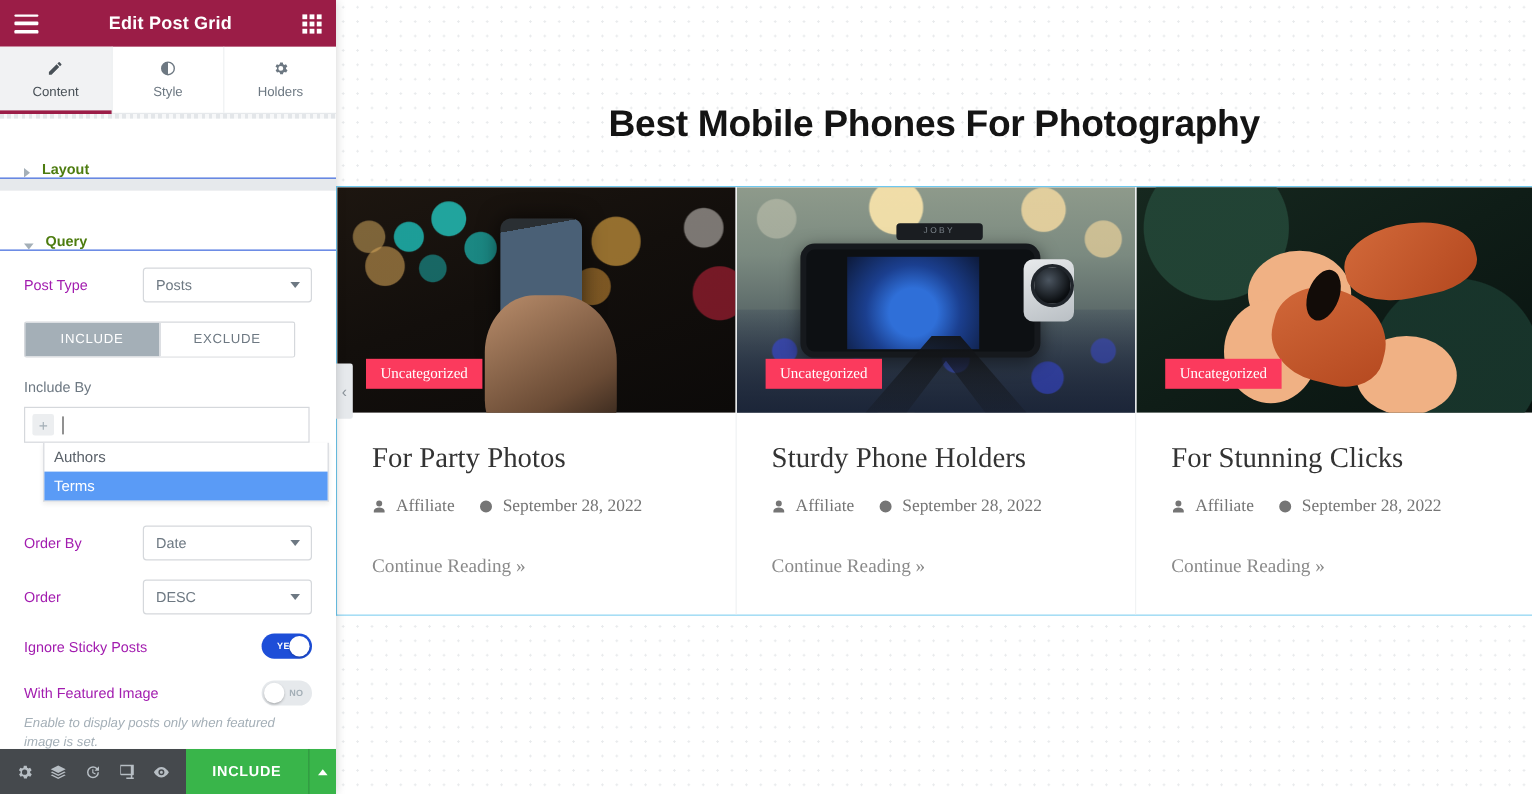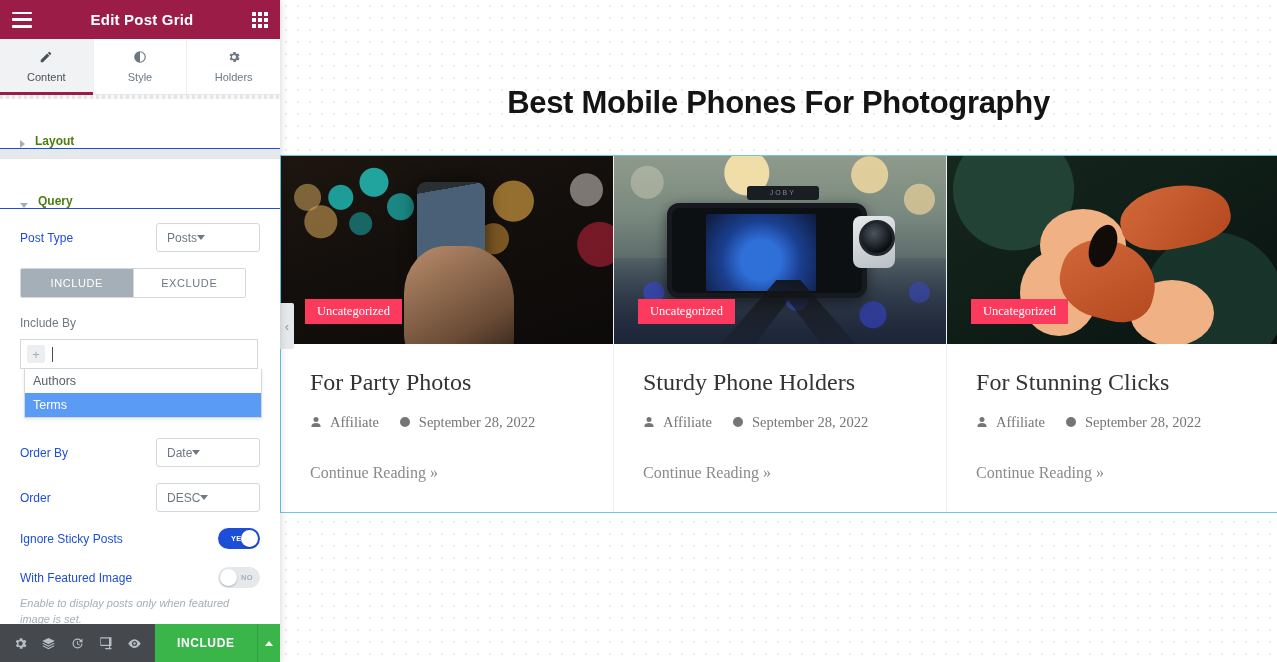--- a/index.html
+++ b/index.html
@@ -52,24 +52,24 @@
     padding:0 20px; font-size:12px; font-weight:bold; color:#4d7c0f;
     border-bottom:1px solid #1d4ed8; cursor:pointer; background:#fff;
   }
   .caret { width:0;height:0; border-style:solid; }
   .caret.right { border-width:4px 0 4px 5px; border-color: transparent transparent transparent #a4afb7; }
   .caret.down { border-width:5px 4px 0 4px; border-color:#a4afb7 transparent transparent transparent; }
   .sect-gap { height:10px; background:#e6e9ec; }
 
   .ctrl-body { padding: 14px 20px 8px; background:#fff; }
   .row { display:flex; align-items:center; justify-content:space-between; margin-bottom:16px; }
-  .row-label { font-size:12px; color:#1d4ed8; }
+  .row-label { font-size:12px; color:#a21caf; }
   .select-box {
-    width:104px; height:29px; border:1px solid #d5d8dc; border-radius:3px;
-    display:flex; align-items:center; 
+    width:141px; height:29px; border:1px solid #d5d8dc; border-radius:3px;
+    display:flex; align-items:center; justify-content:space-between;
     padding: 0 9px 0 10px; font-size:12px; color:#6d7882; background:#fff; cursor:pointer;
   }
   .sel-caret { width:0;height:0;border-style:solid;border-width:5px 4px 0 4px;border-color:#6d7882 transparent transparent transparent; }
 
   .choices { display:flex; width:226px; border:1px solid #d5d8dc; border-radius:2px; overflow:hidden; margin-bottom:18px; }
   .choice { flex:1; text-align:center; font-size:11px; letter-spacing:.6px; padding:8px 0; color:#6d7882; cursor:pointer; background:#fff; }
   .choice.on { background:#a4afb7; color:#fff; }
   .choice + .choice { border-left:1px solid #d5d8dc; }
 
   .field-label { font-size:12px; color:#6d7882; margin-bottom:9px; }
@@ -78,21 +78,21 @@
   .token-input {
     width:238px; height:30px; border:1px solid #d5d8dc; background:#fff;
     display:flex; align-items:center; padding:0 6px; gap:7px;
   }
   .plus-chip {
     width:18px;height:18px; background:#eceef0; color:#a4afb7; font-size:13px;
     display:flex;align-items:center;justify-content:center; border-radius:2px; line-height:1;
   }
   .caret-bar { width:1px; height:15px; background:#4a4a4a; }
   .dropdown {
-    position:absolute; top:30px; left:4px; width:238px;
+    position:absolute; top:30px; left:16px; width:238px;
     border:1px solid #d5d8dc; border-top:none; background:#fff; z-index:20;
     box-shadow: 0 2px 4px rgba(0,0,0,.08);
   }
   .dd-item { height:24px; display:flex; align-items:center; padding:0 8px; font-size:12.5px; color:#5a6169; cursor:pointer; }
   .dd-item.sel { background:#5a9bf6; color:#fff; }
 
   .hidden-select {
     width:120px; height:29px; border:1px solid #d5d8dc; border-radius:3px; background:#fff;
     margin-left:118px; margin-top:4px;
   }

